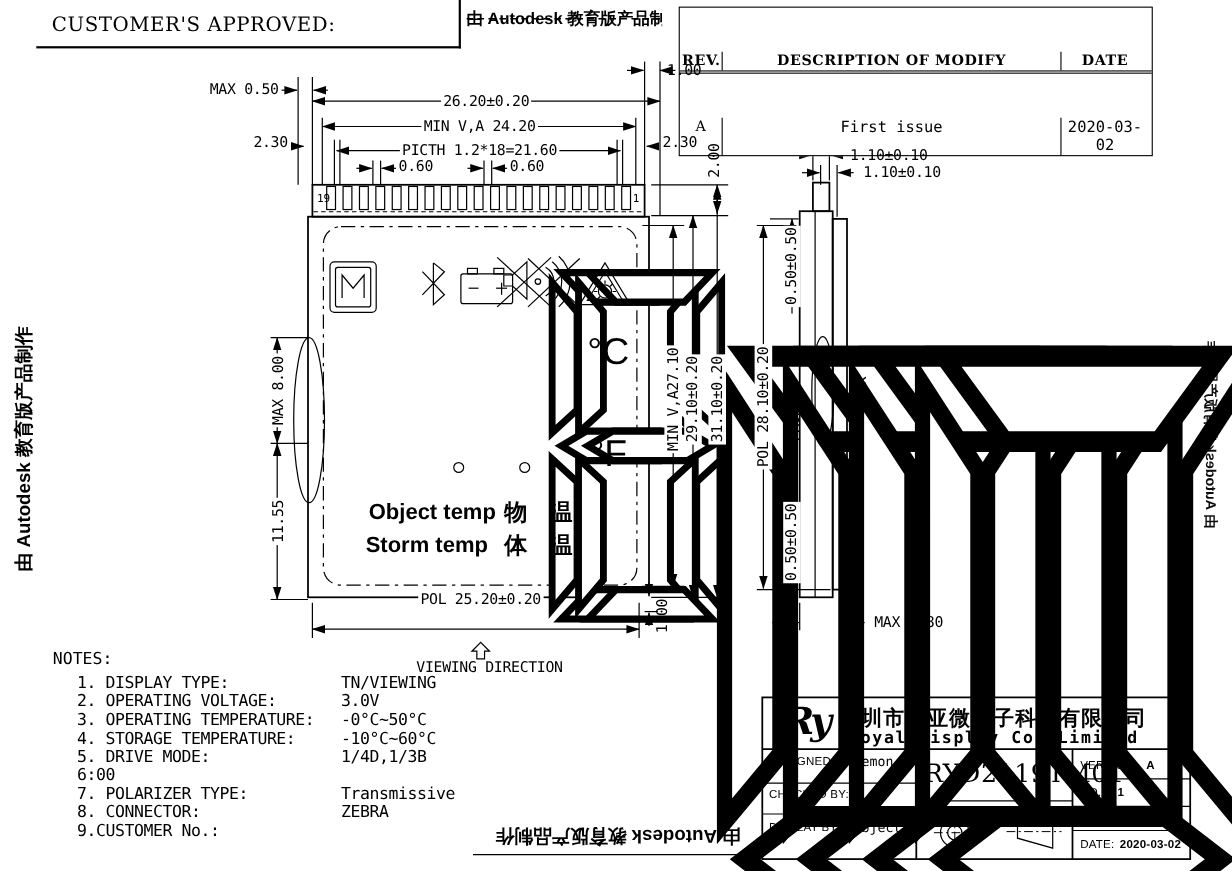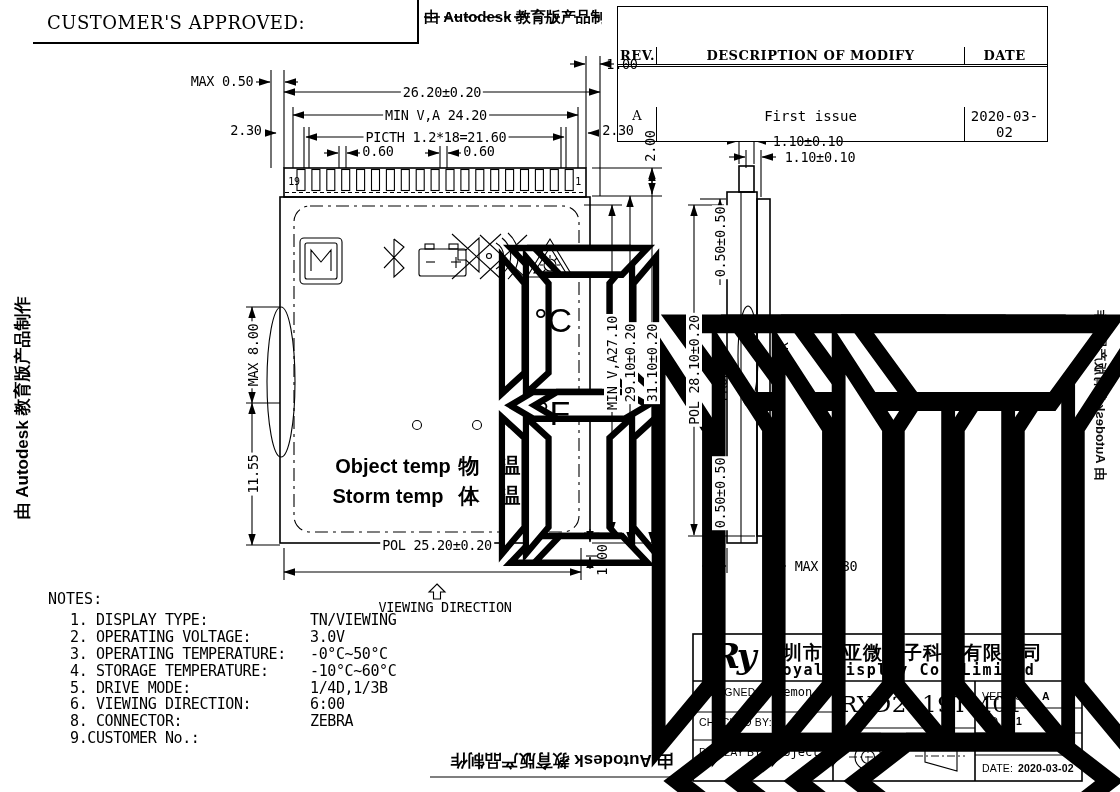--- a/index.html
+++ b/index.html
@@ -329,22 +329,25 @@
     </div>
     <div class="note-row">
       <span class="nl">4. STORAGE TEMPERATURE:</span>
       <span>-10°C~60°C</span>
     </div>
     <div class="note-row">
       <span class="nl">5. DRIVE MODE:</span>
       <span>1/4D,1/3B</span>
     </div>
     <div class="note-row">
-      <span class="nl">6. VIEWING DIRECTION:</span>
       <span>6:00</span>
+    </div>
+    <div class="note-row">
+      <span class="nl">7. POLARIZER TYPE:</span>
+      <span>Transmissive</span>
     </div>
     <div class="note-row">
       <span class="nl">8. CONNECTOR:</span>
       <span>ZEBRA</span>
     </div>
     <div class="note-row">
       <span class="nl">9.CUSTOMER No.:</span>
       <span></span>
     </div>
   </div>

